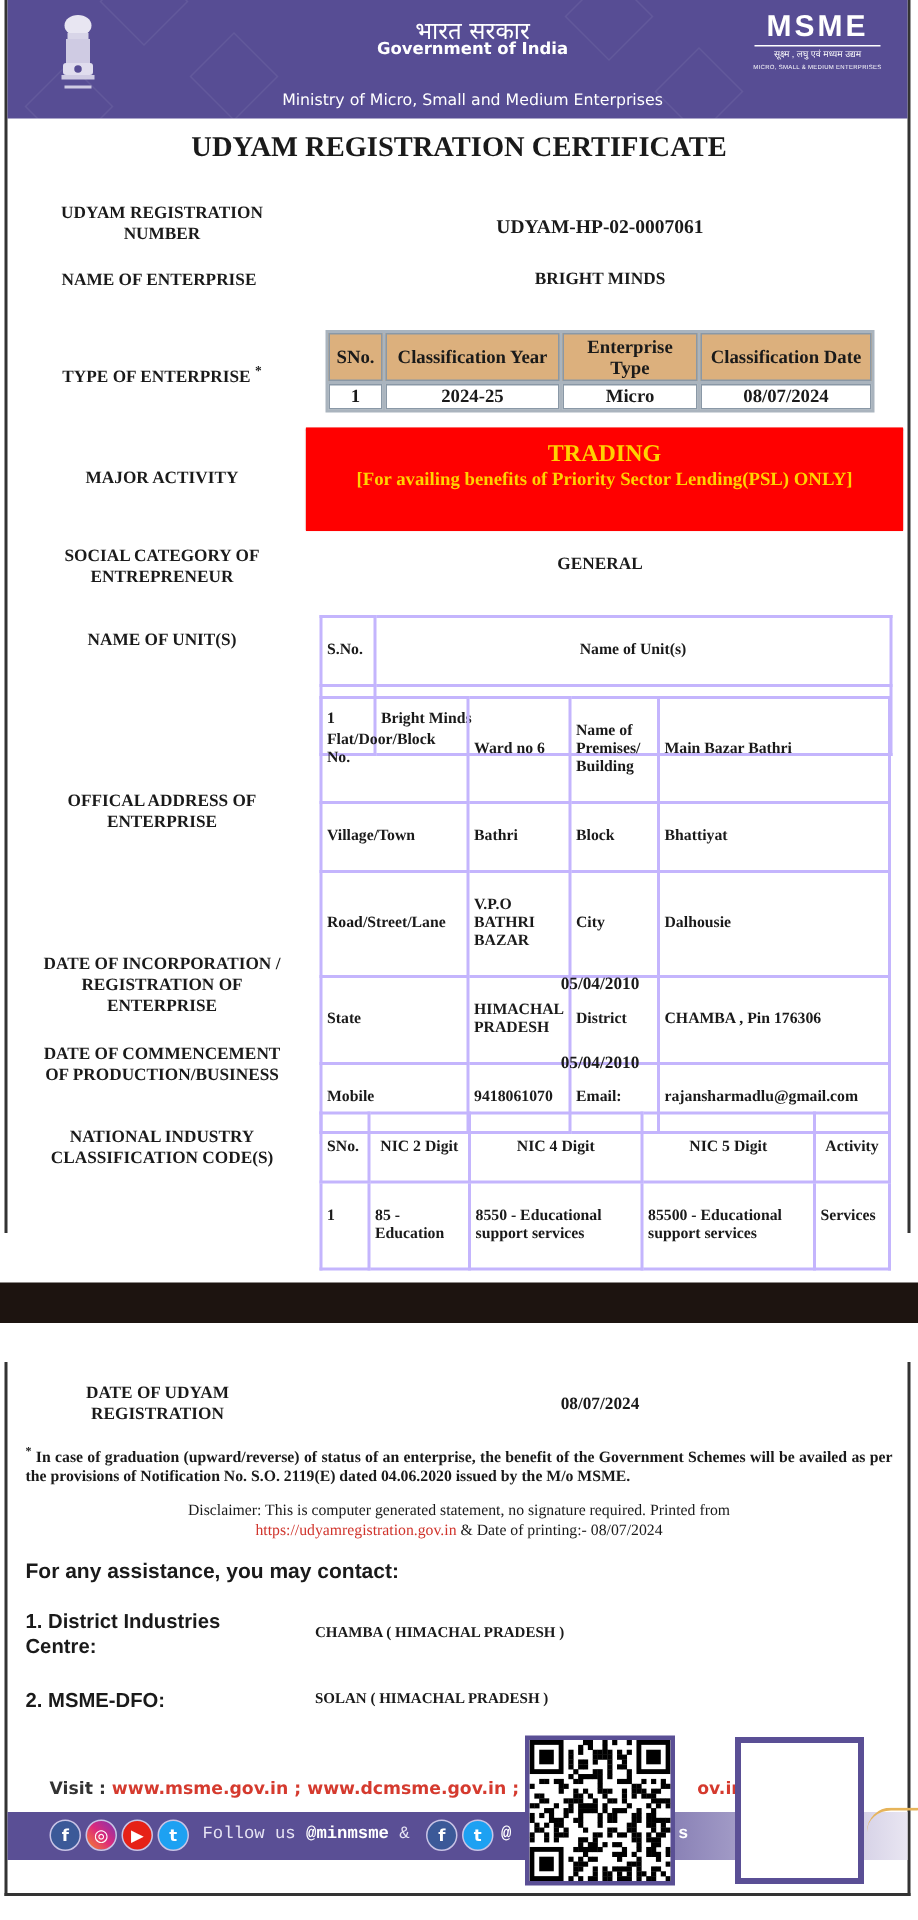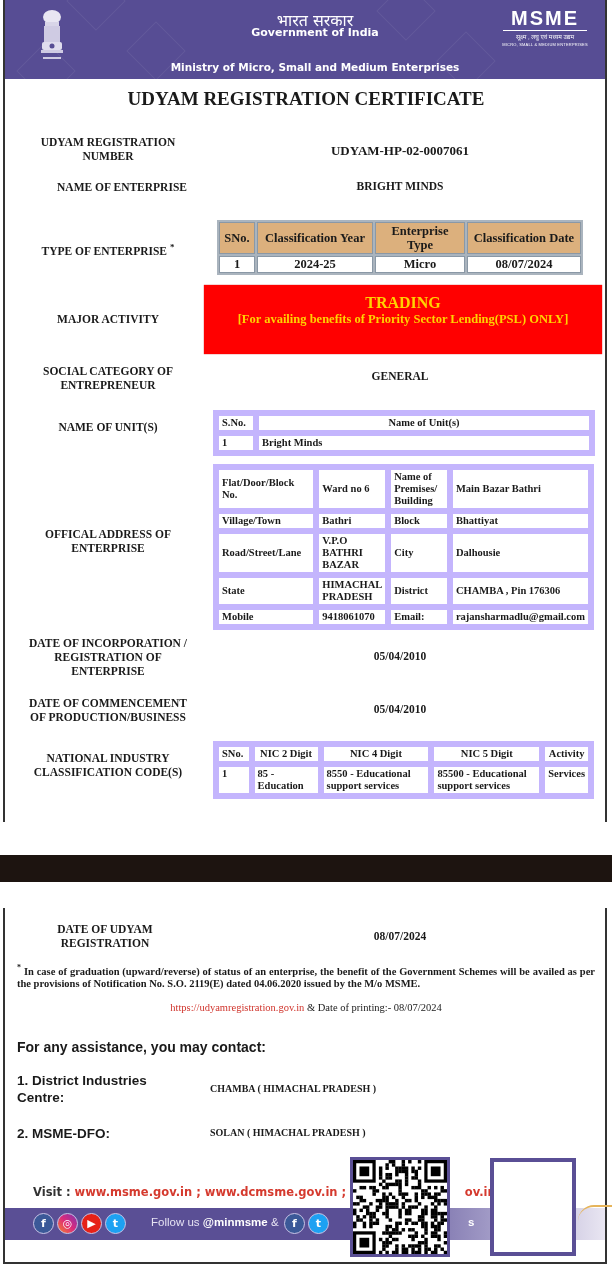--- a/index.html
+++ b/index.html
@@ -18,36 +18,36 @@
   .title { position:absolute; left:0; top:88px; width:612px; text-align:center; font-size:19px; font-weight:bold; letter-spacing:0px; font-family:"Liberation Serif","DejaVu Serif",serif; }
   .label { position:absolute; text-align:center; font-weight:bold; font-size:11.5px; line-height:14px; font-family:"Liberation Serif","DejaVu Serif",serif; }
   .value { position:absolute; text-align:center; font-weight:bold; font-size:12.5px; font-family:"Liberation Serif","DejaVu Serif",serif; }
   table { border-collapse:collapse; position:absolute; font-family:"Liberation Serif","DejaVu Serif",serif; }
   .type-table { left:217px; top:220px; border-collapse:separate; border-spacing:2px; background:#aab4be; }
   .type-table th { background:#dcb07d; font-size:12.5px; line-height:14px; font-weight:bold; padding:1px 4px; border:1px solid #8a98a6; }
   .type-table td { background:#fff; font-size:12.5px; font-weight:bold; text-align:center; padding:0 4px; height:15px; border:1px solid #8a98a6; }
   .activity-box { position:absolute; left:204px; top:285px; width:398px; height:69px; background:#ff0000; color:#ffd200; text-align:center; font-weight:bold; font-family:"Liberation Serif","DejaVu Serif",serif; box-shadow:0 0 1px #c00; }
   .activity-box .main { font-size:16px; margin-top:9px; line-height:18px; }
   .activity-box .sub { font-size:12.5px; line-height:14px; }
-  .grid td, .grid th { border:6px solid #c4b5fd; font-size:10.5px; font-weight:bold; padding:1px 3px; line-height:12px; vertical-align:middle; }
+  .grid td, .grid th { border:2px solid #c4b5fd; font-size:10.5px; font-weight:bold; padding:16px 3px; line-height:12px; vertical-align:middle; }
   .unit-table { left:213px; top:410px; width:382px; }
   .addr-table { left:213px; top:464px; width:381px; }
   .nic-table { left:213px; top:741px; width:381px; }
   .divider { position:absolute; left:0; top:855px; width:612px; height:27px; background:#1d1410; }
   .note { position:absolute; left:17px; top:962px; width:578px; font-size:10.5px; line-height:12px; font-weight:bold; font-family:"Liberation Serif","DejaVu Serif",serif; text-align:justify; }
   .disclaimer { position:absolute; left:0; top:1002px; width:612px; text-align:center; font-size:10.5px; line-height:12.5px; font-family:"Liberation Serif","DejaVu Serif",serif; }
   .disclaimer .link { color:#d0342c; }
   .assist { position:absolute; left:17px; top:1039px; font-size:14px; font-weight:bold; font-family:"Liberation Sans","DejaVu Sans",sans-serif; }
   .contact-label { position:absolute; left:17px; font-size:13.5px; font-weight:bold; line-height:17px; font-family:"Liberation Sans","DejaVu Sans",sans-serif; }
   .contact-value { position:absolute; left:210px; font-size:10px; font-weight:bold; font-family:"Liberation Serif","DejaVu Serif",serif; }
   .visit { position:absolute; left:33px; top:1185px; font-size:11.5px; font-weight:bold; font-family:"DejaVu Sans","Liberation Sans",sans-serif; color:#333; white-space:nowrap; }
   .visit .url { color:#d53a2e; }
   .footer-band { position:absolute; left:5px; top:1208px; width:600px; height:32px; background:linear-gradient(90deg,#5a4f95 0%,#5a4f95 60%,#9e97c4 80%,#e9e6f2 100%); }
   .social { position:absolute; top:1213px; width:21px; height:21px; border-radius:50%; border:1.5px solid #c9c4e6; box-sizing:border-box; display:flex; align-items:center; justify-content:center; color:#fff; font-size:11px; font-weight:bold; font-family:"DejaVu Sans",sans-serif; }
-  .follow { position:absolute; left:135px; top:1216px; color:#e6e3f3; font-size:11.5px; font-family:Liberation Sans, sans-serif;margin-left:16px; }
+  .follow { position:absolute; left:135px; top:1216px; color:#e6e3f3; font-size:11.5px; font-family:Liberation Mono, monospace; }
   .follow b { color:#fff; }
   .qr { position:absolute; left:350px; top:1157px; width:100px; height:100px; border:3px solid #5a4f95; background:#fff; box-sizing:border-box; }
   .photo-box { position:absolute; left:490px; top:1158px; width:86px; height:98px; border:4px solid #5a4f95; background:#fff; box-sizing:border-box; }
   .bottom-line { position:absolute; left:3px; top:1262px; width:604px; height:2px; background:#333; }
   .orange-curve { position:absolute; left:578px; top:1205px; width:34px; height:14px; border-top:2px solid #e6b45a; border-radius:30px 0 0 0; }
 </style>
 </head>
 <body>
 
 <div class="page1">
@@ -66,39 +66,39 @@
       <rect x="10" y="14" width="14" height="4" fill="#d8d5e8"></rect>
       <path d="M9 18 h16 v16 h-16z" fill="#cfcbe3"></path>
       <rect x="7" y="34" width="20" height="8" rx="2" fill="#e0ddee"></rect>
       <circle cx="17" cy="38" r="2.5" fill="#574d94"></circle>
       <rect x="6" y="42" width="22" height="3" fill="#cfcbe3"></rect>
       <rect x="8" y="49" width="18" height="2" fill="#cfcbe3"></rect>
     </svg>
 
     <div class="htext" style="top:9px;font-size:16px;">भारत सरकार</div>
     <div class="htext" style="top:26px;font-size:11px;font-weight:bold;">Government of India</div>
-    <div class="htext" style="top:61px;font-size:10.5px;font-weight:bold;">Ministry of Micro, Small and Medium Enterprises</div>
+    <div class="htext" style="top:61px;font-size:10.5px;font-weight:normal;">Ministry of Micro, Small and Medium Enterprises</div>
 
     <div class="msme-logo">
       <div class="big">MSME</div>
       <div style="border-top:1px solid #fff;margin:2px 6px 0;"></div>
       <div class="sub1">सूक्ष्म , लघु एवं मध्यम उद्यम</div>
       <div class="sub2">MICRO, SMALL &amp; MEDIUM ENTERPRISES</div>
     </div>
   </div>
 
   <div class="title">UDYAM REGISTRATION CERTIFICATE</div>
 
   <div class="label" style="left:18px;top:135px;width:180px;">
     <div>UDYAM REGISTRATION</div>
     <div>NUMBER</div>
   </div>
   <div class="value" style="left:300px;top:143px;width:200px;font-size:13px;">UDYAM-HP-02-0007061</div>
 
-  <div class="label" style="left:32px;top:180px;width:180px;">NAME OF ENTERPRISE</div>
+  <div class="label" style="left:16px;top:180px;width:180px;">NAME OF ENTERPRISE</div>
   <div class="value" style="left:300px;top:180px;width:200px;font-size:11.5px;">BRIGHT MINDS</div>
 
   <div class="label" style="left:18px;top:240px;width:180px;">
     <span>TYPE OF ENTERPRISE</span>
     <sup style="font-size:9px;">*</sup>
   </div>
   <table class="type-table">
     <thead>
       <tr>
         <th style="width:26px;">SNo.</th>
@@ -229,20 +229,21 @@
   <div>REGISTRATION</div>
 </div>
 <div class="value" style="left:300px;top:930px;width:200px;font-size:11.5px;">08/07/2024</div>
 
 <div class="note">
   <sup style="font-size:8px;">*</sup>
   <span>In case of graduation (upward/reverse) of status of an enterprise, the benefit of the Government Schemes will be availed as per the provisions of Notification No. S.O. 2119(E) dated    04.06.2020 issued by the M/o MSME.</span>
 </div>
 
 <div class="disclaimer">
+  <div>Disclaimer: This is computer generated statement, no signature required. Printed from</div>
   <div>
     <span class="link">https://udyamregistration.gov.in</span><span> &amp; Date of printing:- 08/07/2024</span>
   </div>
 </div>
 
 <div class="assist">For any assistance, you may contact:</div>
 
 <div class="contact-label" style="top:1072px;">
   <div>1. District Industries</div>
   <div>Centre:</div>

